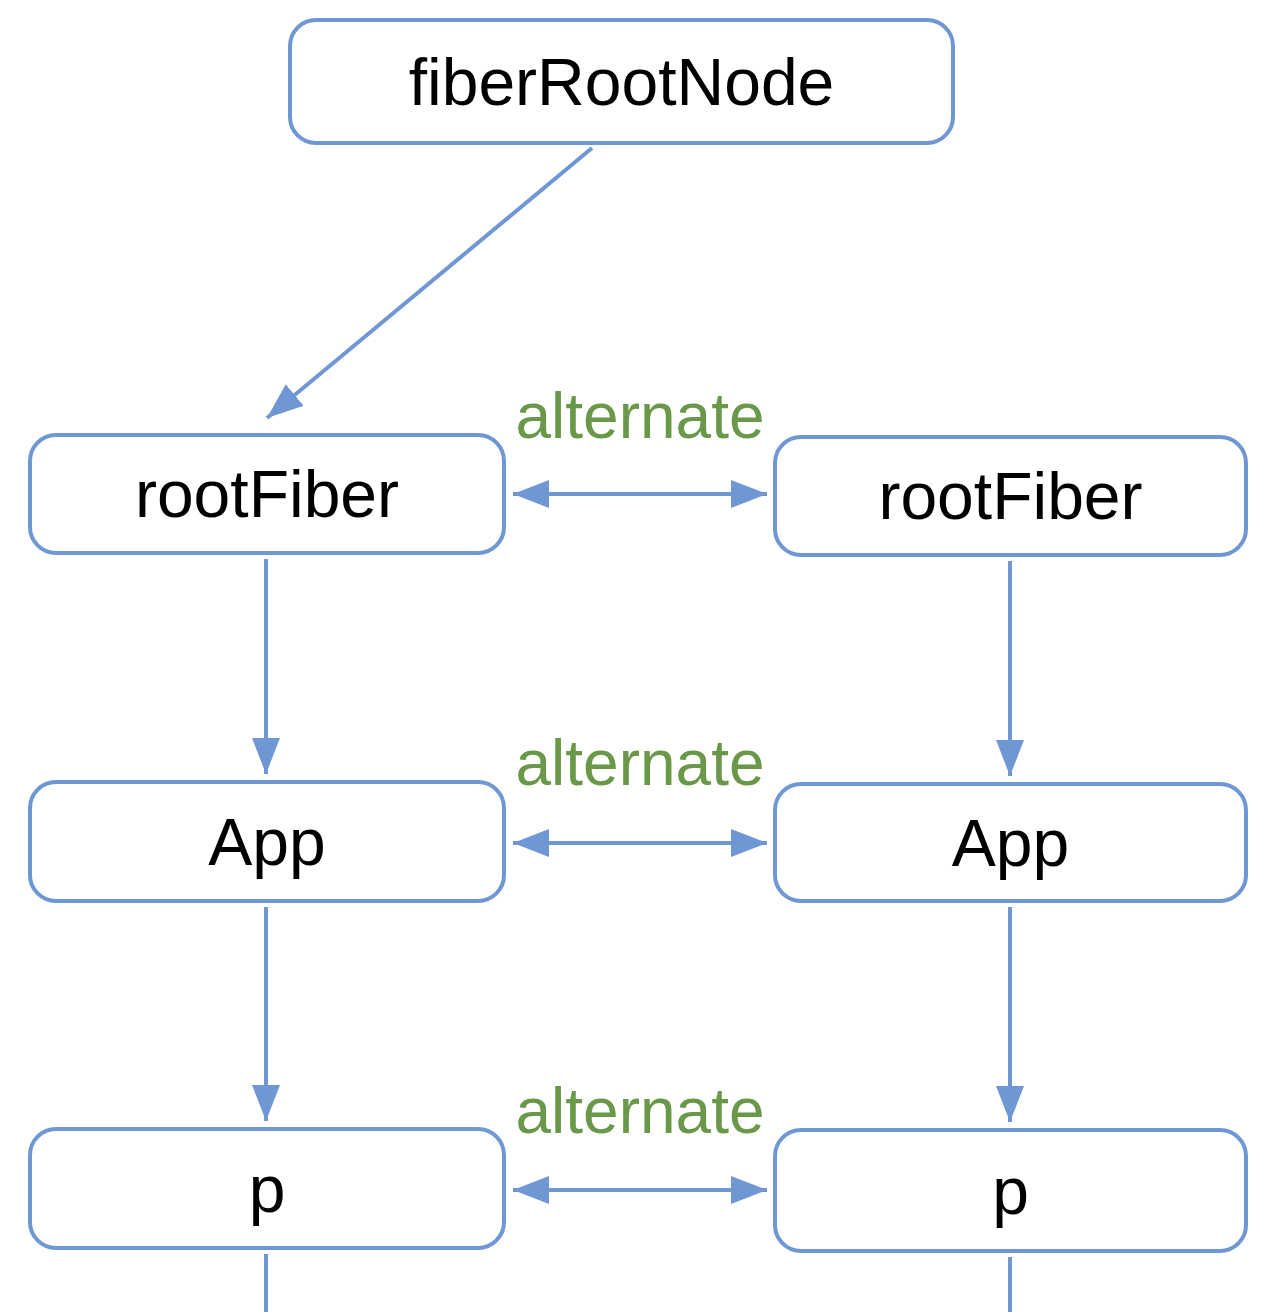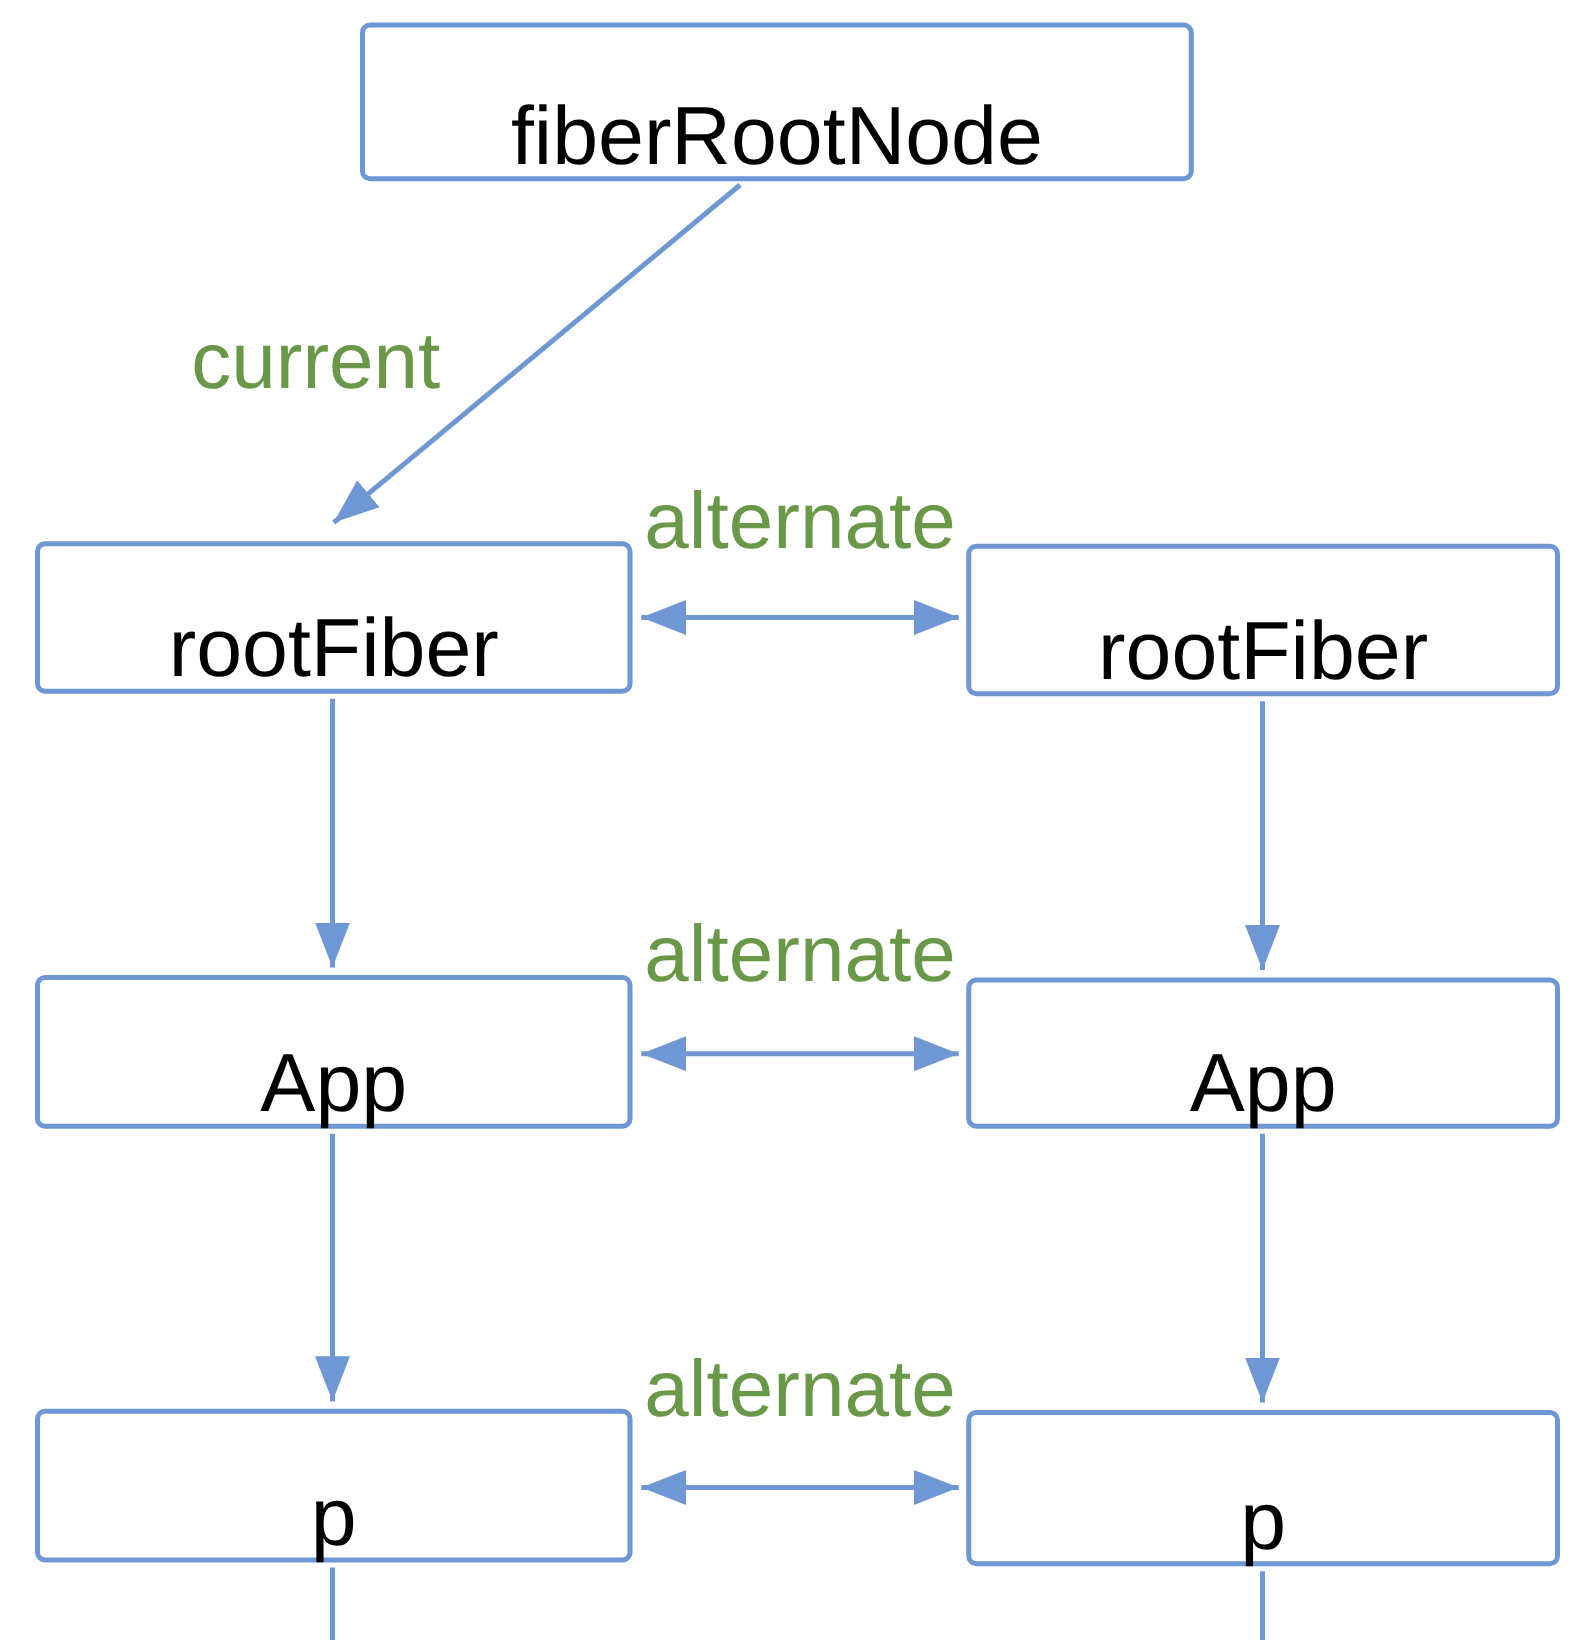--- a/index.html
+++ b/index.html
@@ -19,25 +19,25 @@
     font-family: "Liberation Sans", "DejaVu Sans", sans-serif;
   }
   .edges {
     position: absolute;
     left: 0; top: 0;
     width: 1266px; height: 1312px;
   }
   .node {
     position: absolute;
     border: 4px solid var(--blue);
-    border-radius: 8px;
+    border-radius: 28px;
     background: var(--node-fill);
     color: var(--node-text);
     display: flex;
-    align-items: flex-end;
+    align-items: center;
     justify-content: center;
     font-size: 66px;
     line-height: 1;
     white-space: nowrap;
   }
   .edge-label {
     position: absolute;
     color: var(--green);
     font-size: 64px;
     line-height: 1;
@@ -95,21 +95,20 @@
   </div>
 
   <div class="node" style="left:28px; top:1127px; width:478px; height:123px;">
     <span>p</span>
   </div>
 
   <div class="node" style="left:773px; top:1128px; width:475px; height:125px;">
     <span>p</span>
   </div>
 
-  <div class="edge-label" style="left:153px; top:256px;">current</div>
 
   <div class="edge-label" style="left:506px; width:268px; top:384px;">alternate</div>
 
   <div class="edge-label" style="left:506px; width:268px; top:731px;">alternate</div>
 
   <div class="edge-label" style="left:506px; width:268px; top:1079px;">alternate</div>
 
 </div>
 
 </body></html>

